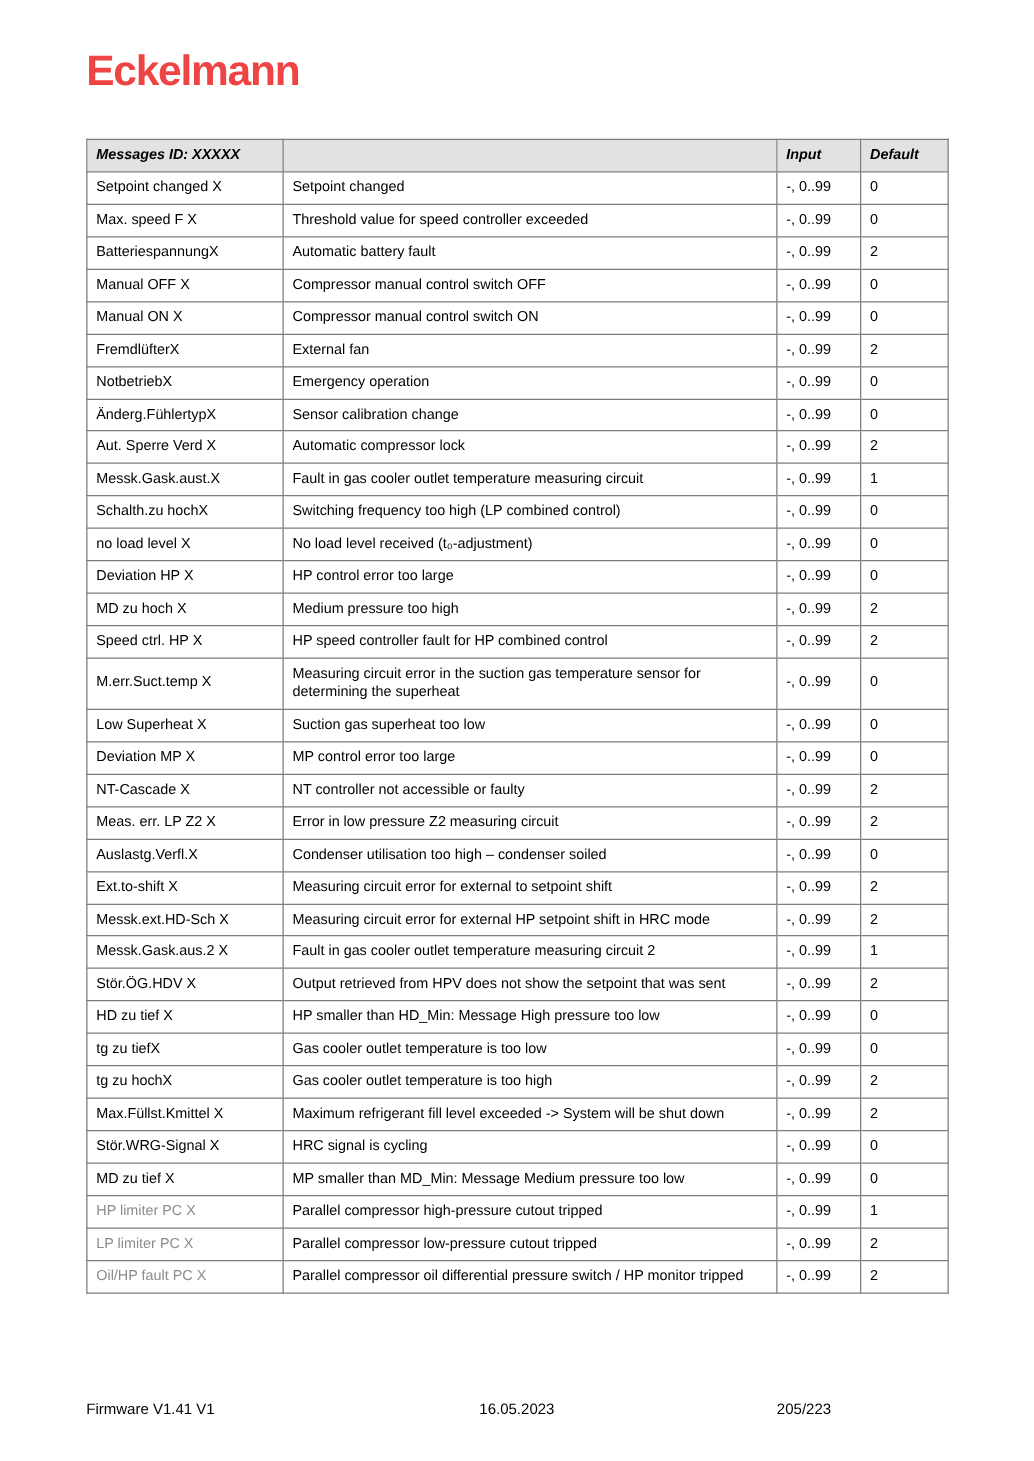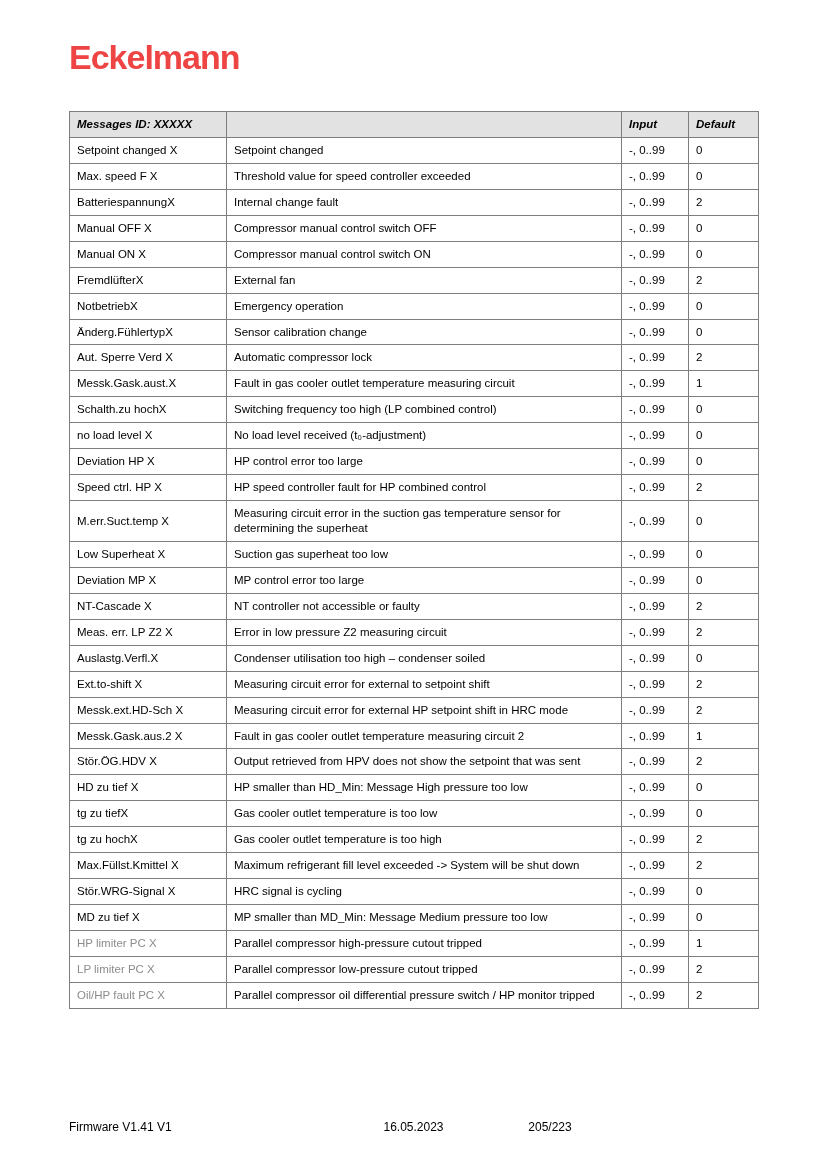--- a/index.html
+++ b/index.html
@@ -58,21 +58,21 @@
     position: absolute;
     left: 69px;
     top: 1120px;
     width: 689px;
     font-size: 12px;
     display: flex;
     align-items: baseline;
   }
   .footer .f-left  { flex: 1; text-align: left; }
   .footer .f-center{ flex: 1; text-align: center; }
-  .footer .f-right { flex: 1; text-align: left; }
+  .footer .f-right { flex: 1; text-align: center; }
 </style>
 </head>
 <body>
 
 <div class="logo">Eckelmann</div>
 
 <div class="table-wrap">
   <table>
     <colgroup>
       <col class="c1">
@@ -96,21 +96,21 @@
           <td>0</td>
         </tr>
         <tr>
           <td>Max. speed F X</td>
           <td>Threshold value for speed controller exceeded</td>
           <td>-, 0..99</td>
           <td>0</td>
         </tr>
         <tr>
           <td>BatteriespannungX</td>
-          <td>Internal change fault</td>
+          <td>Automatic battery fault</td>
           <td>-, 0..99</td>
           <td>2</td>
         </tr>
         <tr>
           <td>Manual OFF X</td>
           <td>Compressor manual control switch OFF</td>
           <td>-, 0..99</td>
           <td>0</td>
         </tr>
         <tr>
@@ -159,20 +159,26 @@
           <td>no load level X</td>
           <td>No load level received (t₀-adjustment)</td>
           <td>-, 0..99</td>
           <td>0</td>
         </tr>
         <tr>
           <td>Deviation HP X</td>
           <td>HP control error too large</td>
           <td>-, 0..99</td>
           <td>0</td>
+        </tr>
+        <tr>
+          <td>MD zu hoch X</td>
+          <td>Medium pressure too high</td>
+          <td>-, 0..99</td>
+          <td>2</td>
         </tr>
         <tr>
           <td>Speed ctrl. HP X</td>
           <td>HP speed controller fault for HP combined control</td>
           <td>-, 0..99</td>
           <td>2</td>
         </tr>
         <tr>
           <td>M.err.Suct.temp X</td>
           <td>Measuring circuit error in the suction gas temperature sensor for determining the superheat</td>

